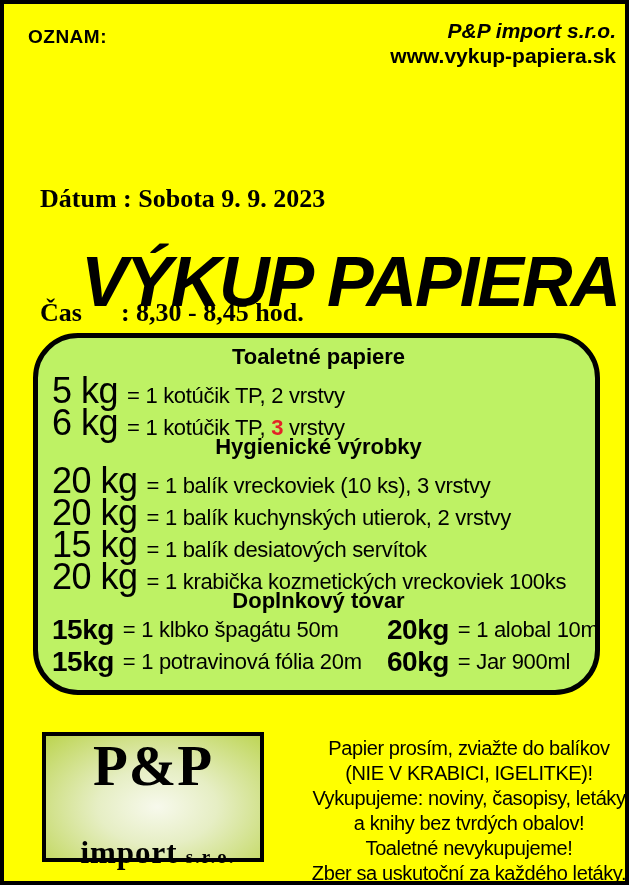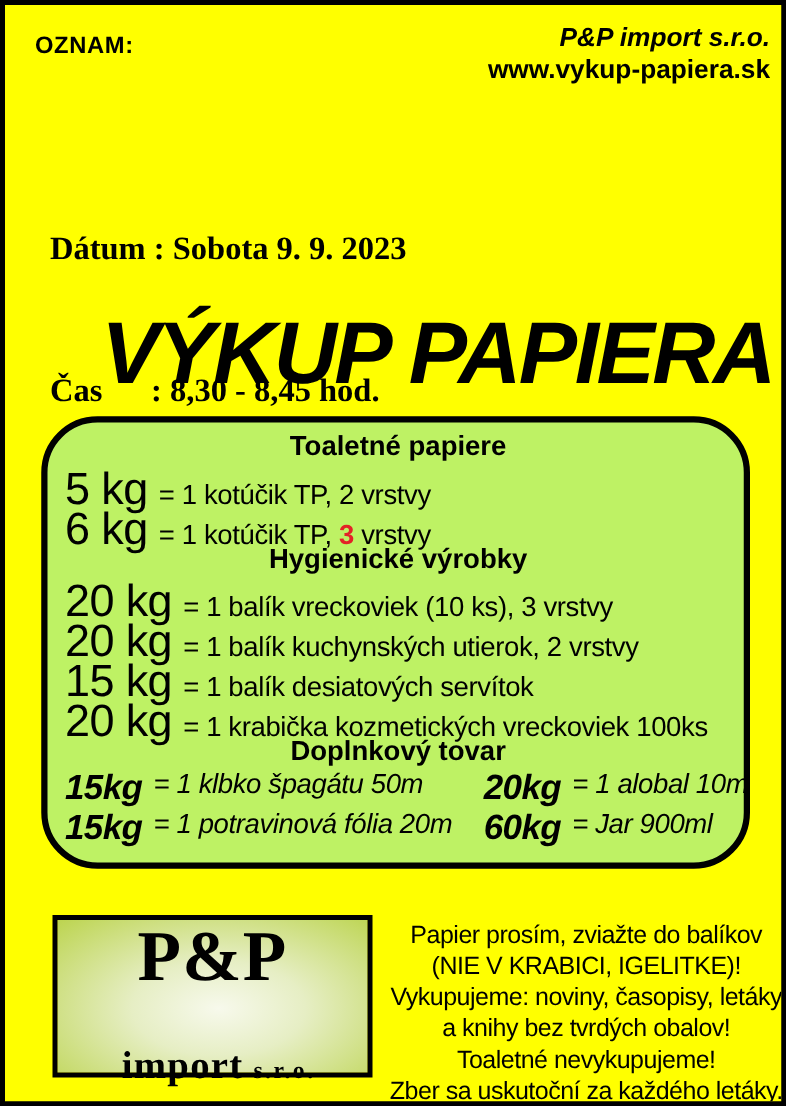--- a/index.html
+++ b/index.html
@@ -51,27 +51,27 @@
     padding:6px 10px 8px 14px;
   }
   .sec-head{
     text-align:center;font-weight:bold;font-size:22px;line-height:26px;
   }
   .item{display:flex;align-items:baseline;height:32px;}
   .item .w{font-weight:normal;font-size:36px;margin-right:9px;white-space:nowrap;letter-spacing:-.5px;}
   .item .d{font-size:22px;letter-spacing:-.3px;white-space:nowrap;}
   .red{color:var(--accent-red,#E32227);font-weight:bold;}
   .dual{display:flex;align-items:baseline;height:32px;}
-  .pair{display:flex;align-items:flex-start;font-style:italic;}
+  .pair{display:flex;align-items:center;}
   .pair.left{flex:0 0 335px;}
   .pair .w{font-weight:bold;font-size:28px;margin-right:9px;white-space:nowrap;letter-spacing:-.5px;}
   .pair .d{font-size:22px;letter-spacing:-.3px;white-space:nowrap;}
   
   .logo{
-    position:absolute;left:38px;top:728px;width:256px;height:130px;
+    position:absolute;left:38px;top:728px;width:222px;height:130px;
     border:4px solid #000;
     background:radial-gradient(ellipse at 52% 58%, #f7f9ec 0%, #e6eec4 38%, var(--logo-green,#BCD44F) 100%);
     display:flex;flex-direction:column;align-items:center;justify-content:space-between;
     font-family:"Liberation Serif",serif;font-weight:bold;
   }
   .logo-name{font-size:57px;line-height:60px;letter-spacing:1px;}
   .logo-line2{display:flex;align-items:baseline;margin-top:2px;}
   .logo-import{font-size:31px;line-height:34px;letter-spacing:1px;margin-left:10px;}
   .logo-sro{font-size:19px;margin-left:8px;letter-spacing:2px;margin-top:48px;}
   

